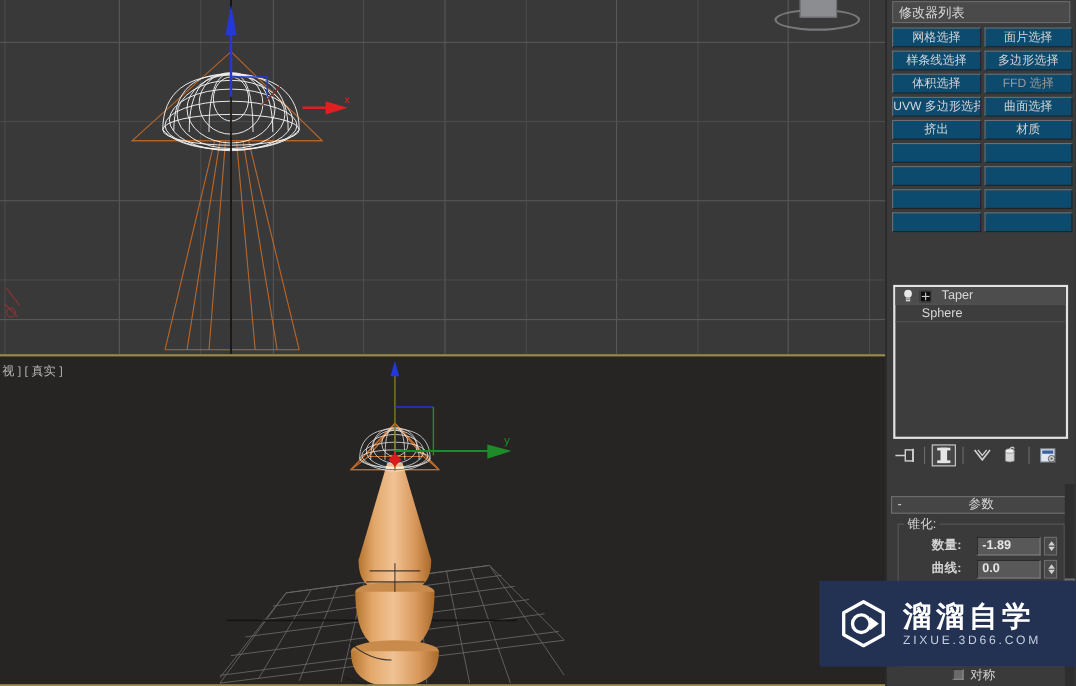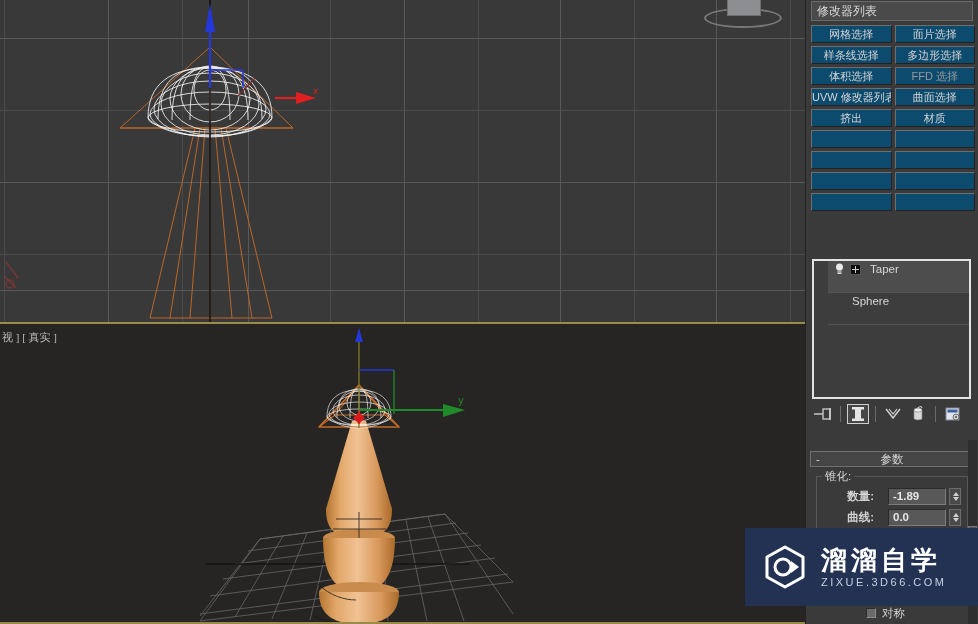--- a/index.html
+++ b/index.html
@@ -54,22 +54,22 @@
      border-top:1px solid #6e6e6e; border-left:1px solid #6e6e6e;
      border-right:1px solid #222; border-bottom:1px solid #222;
      color:#d5d5d5; font-size:11px; line-height:16px; text-align:center;
      white-space:nowrap; overflow:hidden; }
   .mbtn.dim { color:#9a9a9a; }
   .mbtn.empty { color:transparent; }
 
   
   .stackbox { position:absolute; left:812px; top:259px; width:159px; height:140px;
      background:#3d3d3d; border:2px solid #e3e3e3; }
-  .stack-row { height:32px; line-height:16px; color:#d7d7d7; font-size:11.5px;
-     padding-left:15px; position:relative; border-bottom:1px solid #545454;margin-left:14px; }
+  .stack-row { height:16px; line-height:16px; color:#d7d7d7; font-size:11.5px;
+     padding-left:15px; position:relative; border-bottom:1px solid #545454; }
   .stack-row.sel { background:#4d4d4d; }
   .stack-row .lbl { position:absolute; left:42px; top:0; }
   .stack-row.child .lbl { left:24px; }
   .bulb { position:absolute; left:6px; top:2px; width:11px; height:12px; }
   .plusbox { position:absolute; left:22px; top:3px; width:11px; height:11px;
      background:#0d0d0d; border:1px solid #555; }
   .plusbox:before,.plusbox:after{content:"";position:absolute;background:#cfcfcf;}
   .plusbox:before{left:1px;top:4px;width:7px;height:1px;}
   .plusbox:after{left:4px;top:1px;width:1px;height:7px;}
 
@@ -324,21 +324,21 @@
       </div>
       <div class="btnrow">
         <div class="mbtn">样条线选择</div>
         <div class="mbtn">多边形选择</div>
       </div>
       <div class="btnrow">
         <div class="mbtn">体积选择</div>
         <div class="mbtn dim">FFD 选择</div>
       </div>
       <div class="btnrow">
-        <div class="mbtn">UVW 修改器列表</div>
+        <div class="mbtn">UVW 多边形选择</div>
         <div class="mbtn">曲面选择</div>
       </div>
       <div class="btnrow">
         <div class="mbtn">挤出</div>
         <div class="mbtn">材质</div>
       </div>
       <div class="btnrow">
         <div class="mbtn empty"></div>
         <div class="mbtn empty"></div>
       </div>

